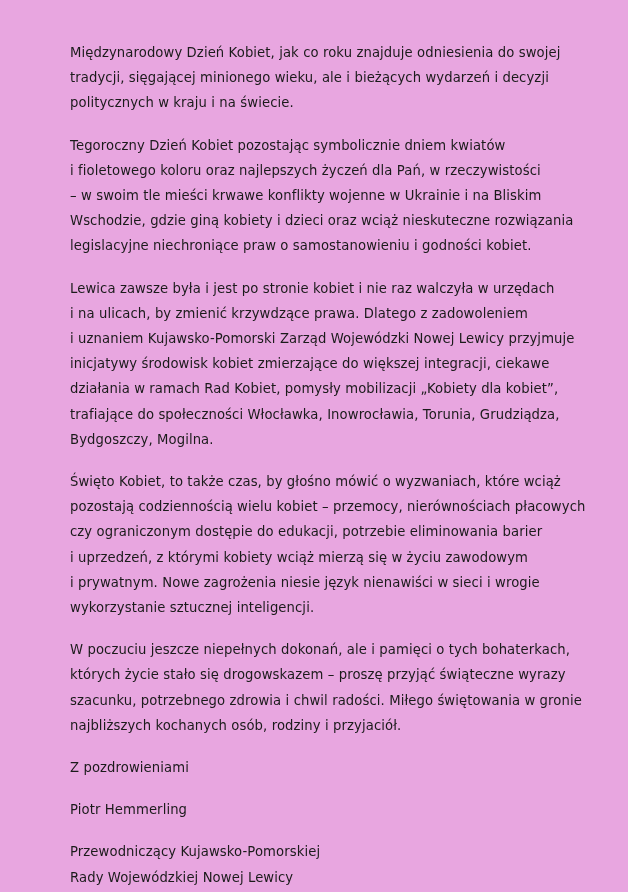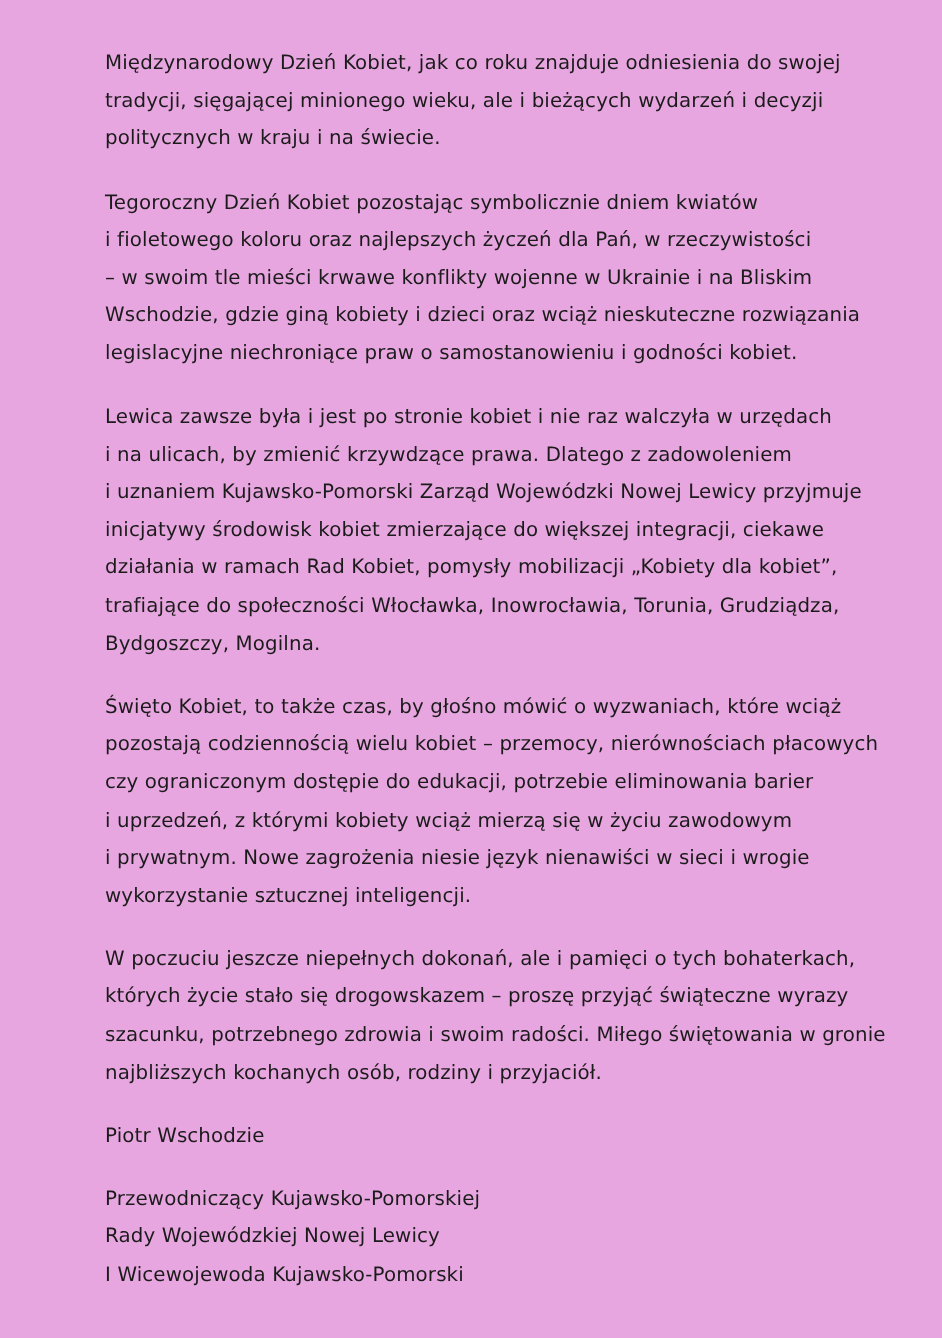--- a/index.html
+++ b/index.html
@@ -21,21 +21,21 @@
     box-sizing: border-box;
     padding: 30px 34px 20px 70px;
   }
   .doc-body {
     color: #1b1b1b;
     font-size: 13.2px;
     line-height: 25.2px;
     letter-spacing: 0.1px;
   }
   .para {
-    margin: 0 0 17px 0;
+    margin: 10px 0 17px 0;
     white-space: pre-line;
   }
   .sig-name {
     margin: 0 0 17px 0;
   }
   .sig-roles {
     margin: 0 0 34px 0;
     white-space: pre-line;
   }
 </style>
@@ -61,22 +61,23 @@
 trafiające do społeczności Włocławka, Inowrocławia, Torunia, Grudziądza,
 Bydgoszczy, Mogilna.</p>
     <p class="para">Święto Kobiet, to także czas, by głośno mówić o wyzwaniach, które wciąż
 pozostają codziennością wielu kobiet – przemocy, nierównościach płacowych
 czy ograniczonym dostępie do edukacji, potrzebie eliminowania barier
 i uprzedzeń, z którymi kobiety wciąż mierzą się w życiu zawodowym
 i prywatnym. Nowe zagrożenia niesie język nienawiści w sieci i wrogie
 wykorzystanie sztucznej inteligencji.</p>
     <p class="para">W poczuciu jeszcze niepełnych dokonań, ale i pamięci o tych bohaterkach,
 których życie stało się drogowskazem – proszę przyjąć świąteczne wyrazy
-szacunku, potrzebnego zdrowia i swoim radości. Miłego świętowania w gronie
+szacunku, potrzebnego zdrowia i chwil radości. Miłego świętowania w gronie
 najbliższych kochanych osób, rodziny i przyjaciół.</p>
 
-    <p class="sig-name">Piotr Wschodzie</p>
+    <p class="para">Z pozdrowieniami</p>
+    <p class="sig-name">Piotr Hemmerling</p>
     <p class="sig-roles">Przewodniczący Kujawsko-Pomorskiej
 Rady Wojewódzkiej Nowej Lewicy
 I Wicewojewoda Kujawsko-Pomorski</p>
 
   </div>
 </div>
 
 </body></html>

